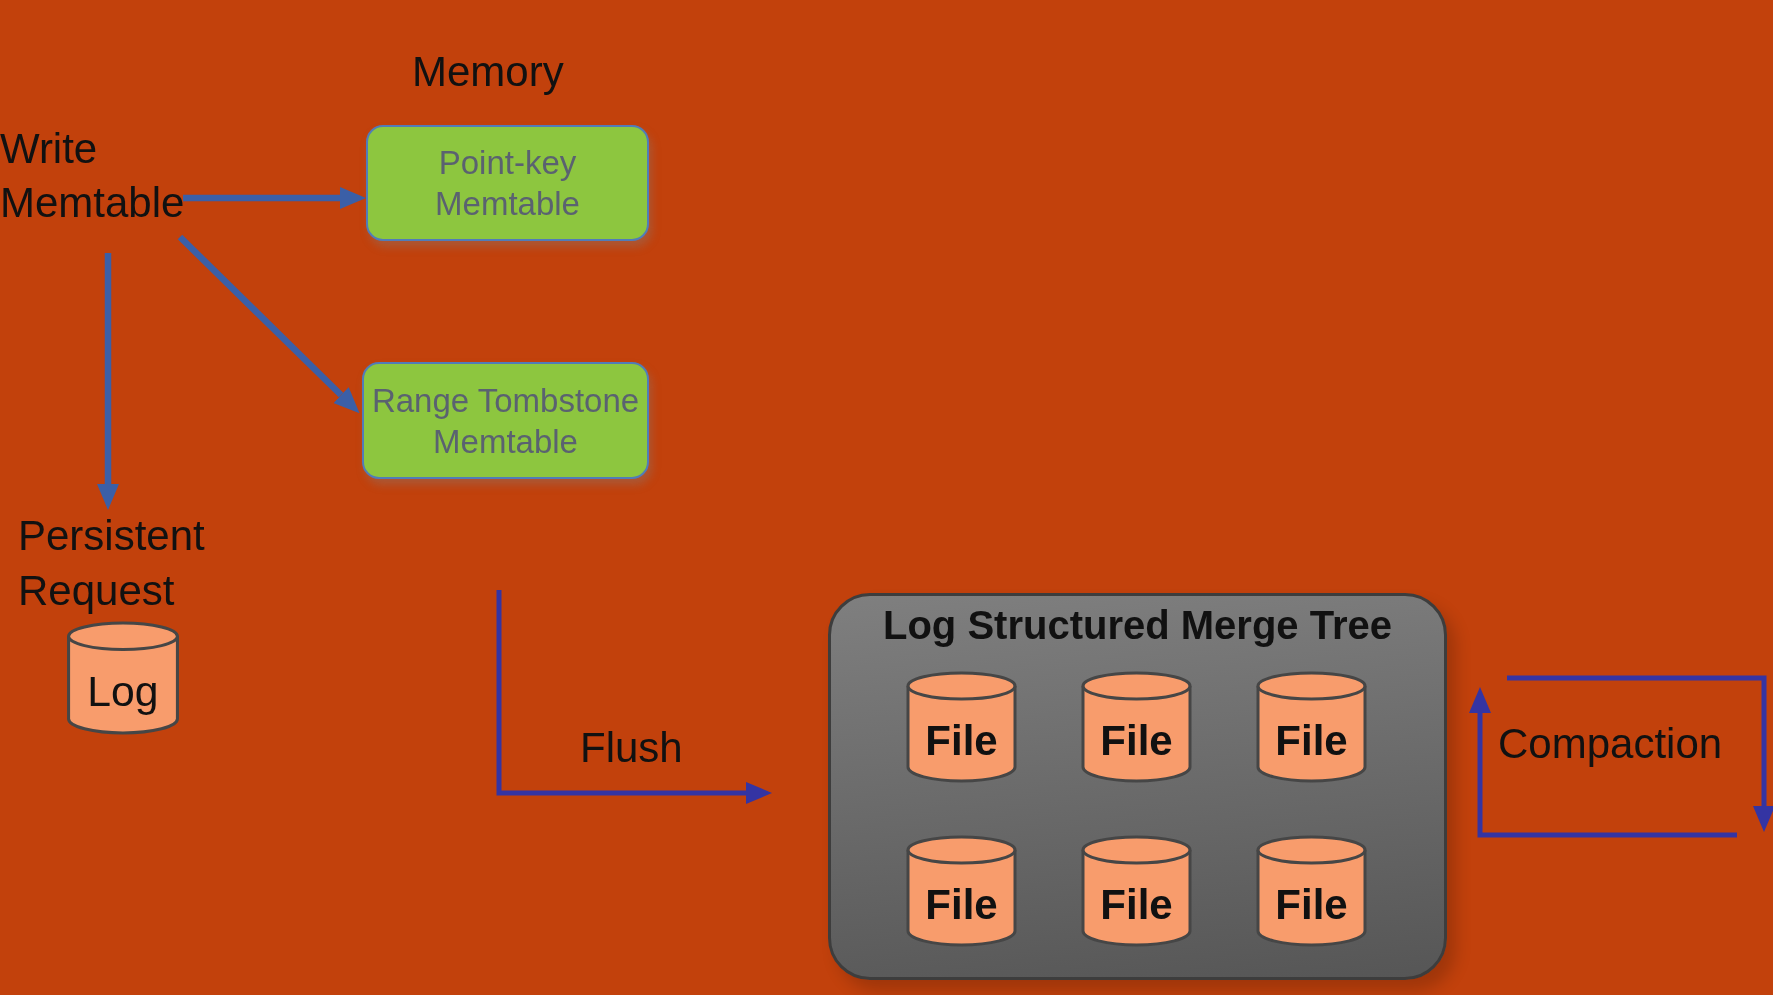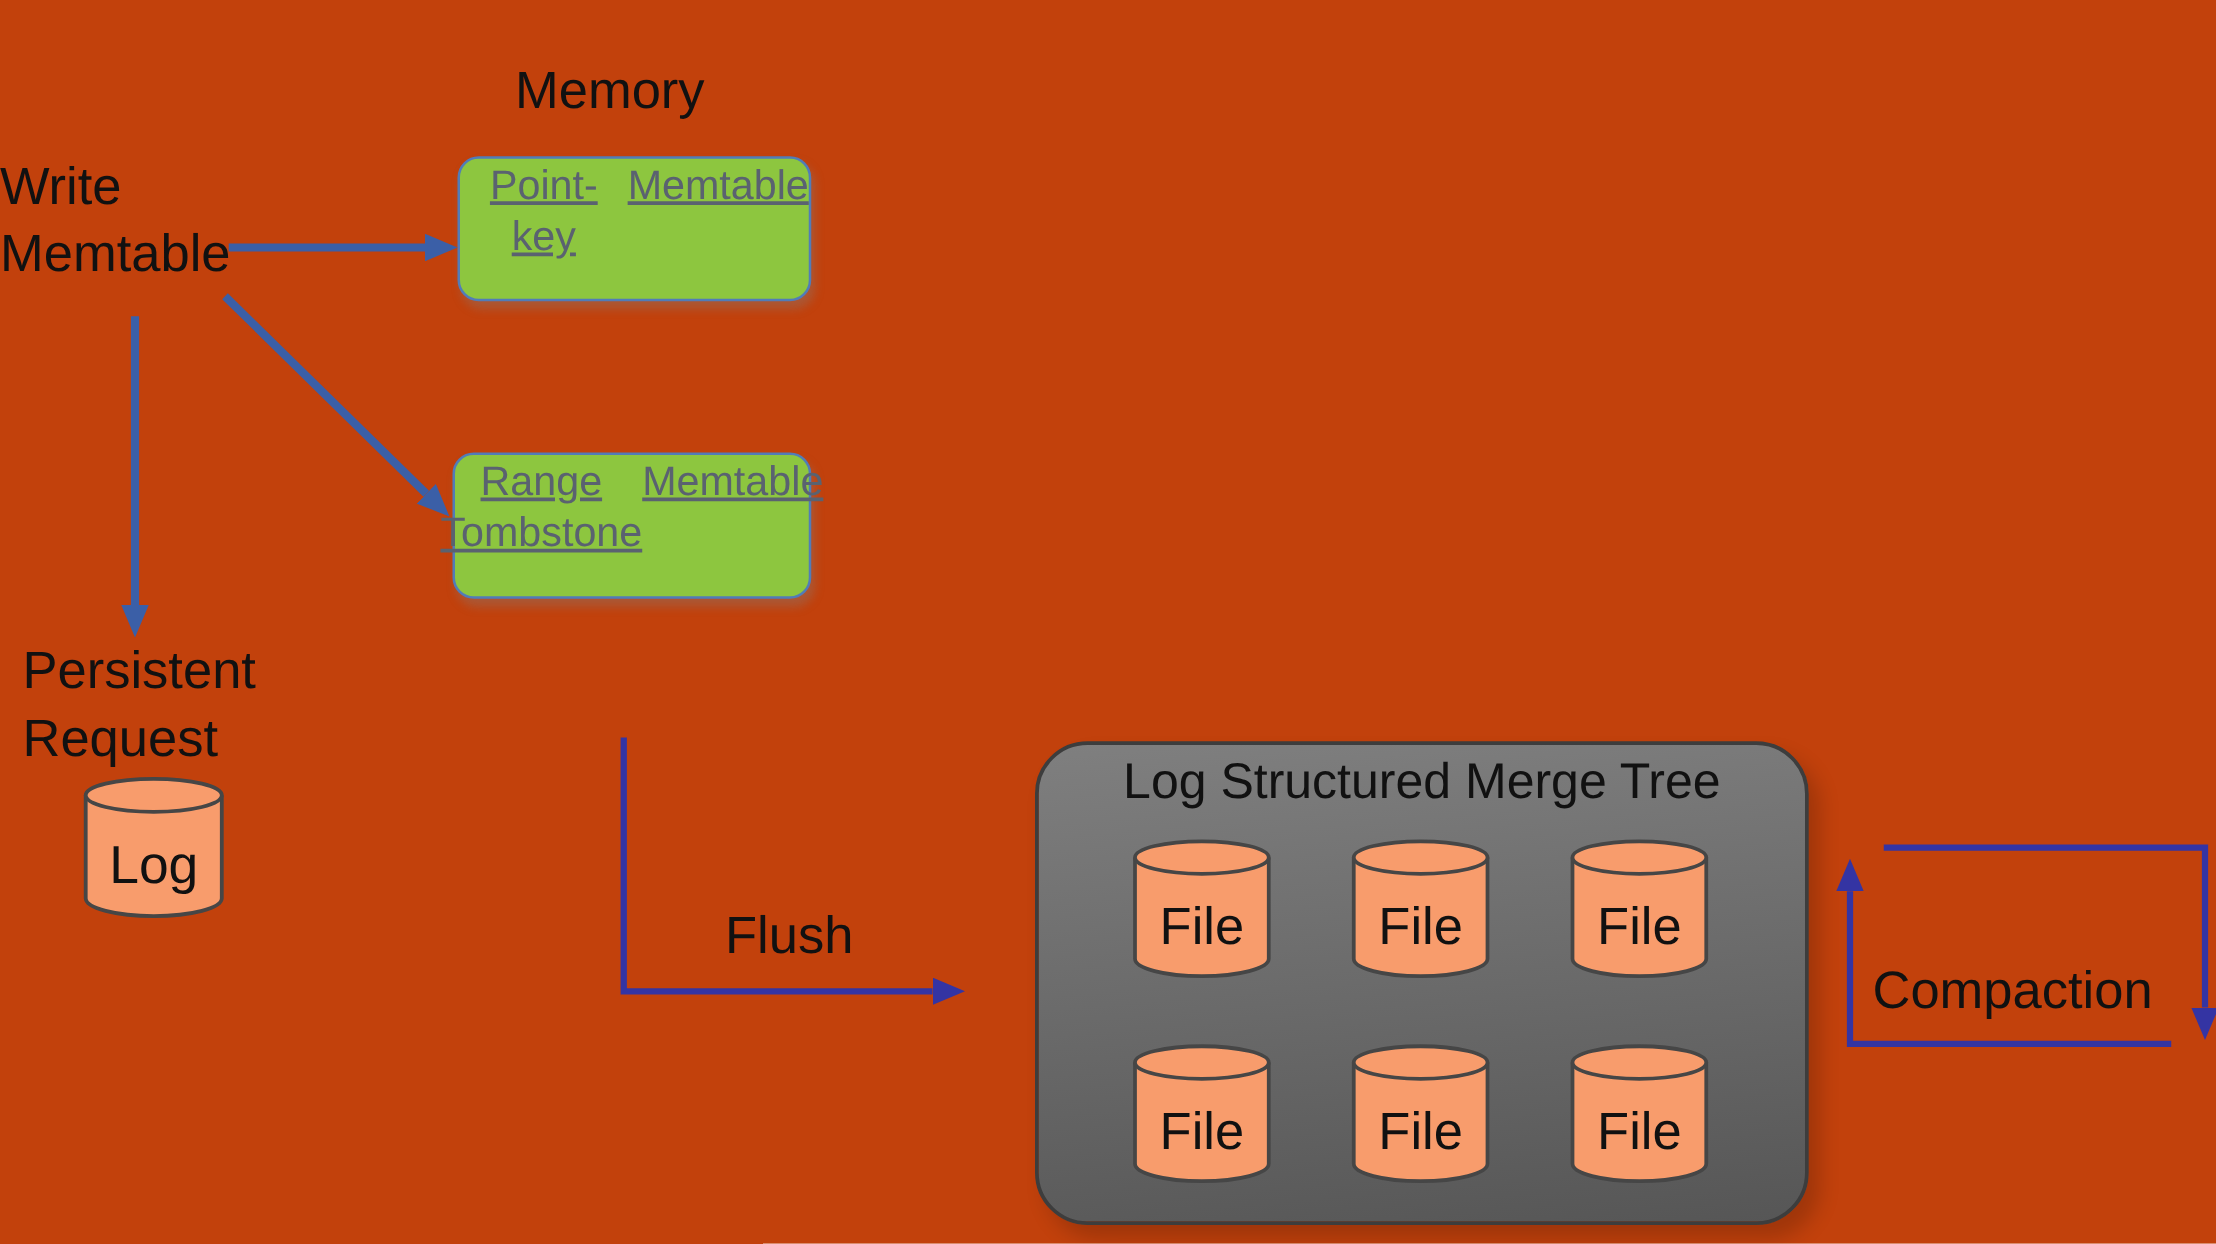--- a/index.html
+++ b/index.html
@@ -21,39 +21,39 @@
   .two-line { text-align: left; line-height: 54px; }
   .two-line span { display: block; }
 
   .memtable {
     position: absolute;
     background: var(--green-fill, #8dc63f);
     border: 2px solid var(--green-border, #517cb8);
     border-radius: 17px;
     box-shadow: 3px 6px 8px rgba(130,130,130,0.35);
     display: flex;
-    flex-direction: row;
+    flex-direction: column;
     justify-content: center;
     text-align: center;
     color: var(--memtable-text, #5a6270);
     font-size: 33px;
     line-height: 41px;
-    text-decoration: underline;
   }
   .memtable span { display: block; }
 
   #lsm-box {
     position: absolute;
     left: 828px; top: 593px;
     width: 619px; height: 387px;
     background: linear-gradient(175deg, var(--gray-top, #7f7f7f), var(--gray-bottom, #565656));
     border: 3px solid var(--gray-border, #3d3d3d);
     border-radius: 42px;
     box-sizing: border-box;
     box-shadow: 9px 11px 16px rgba(0,0,0,0.18);
+    font-weight: bold;
   }
   #lsm-title {
     position: absolute;
     left: 0; right: 0; top: 7px;
     text-align: center;
     font-size: 40px;
     color: var(--text-black, #111);
     white-space: nowrap;
   }
   .cyl { position: absolute; }
@@ -150,15 +150,15 @@
       <ellipse cx="56.5" cy="15" rx="53.5" ry="13" style="fill: var(--orange-fill, #f89c6c); stroke: var(--cyl-stroke, #464646); stroke-width: 3;"></ellipse>
       <text x="56.5" y="84" text-anchor="middle">File</text>
     </svg>
     <svg class="cyl" style="left: 424px; top: 239px;" width="113" height="114" viewBox="0 0 113 114">
       <path d="M3,15 V96 A53.5,14 0 0 0 110,96 V15" style="fill: var(--orange-fill, #f89c6c); stroke: var(--cyl-stroke, #464646); stroke-width: 3;"></path>
       <ellipse cx="56.5" cy="15" rx="53.5" ry="13" style="fill: var(--orange-fill, #f89c6c); stroke: var(--cyl-stroke, #464646); stroke-width: 3;"></ellipse>
       <text x="56.5" y="84" text-anchor="middle">File</text>
     </svg>
   </div>
 
-  <div class="abs diagram-label" style="left: 1498px; top: 720px; margin-top: 48px;">Compaction</div>
+  <div class="abs diagram-label" style="left: 1498px; top: 720px;">Compaction</div>
 
 </div>
 
 </body></html>

